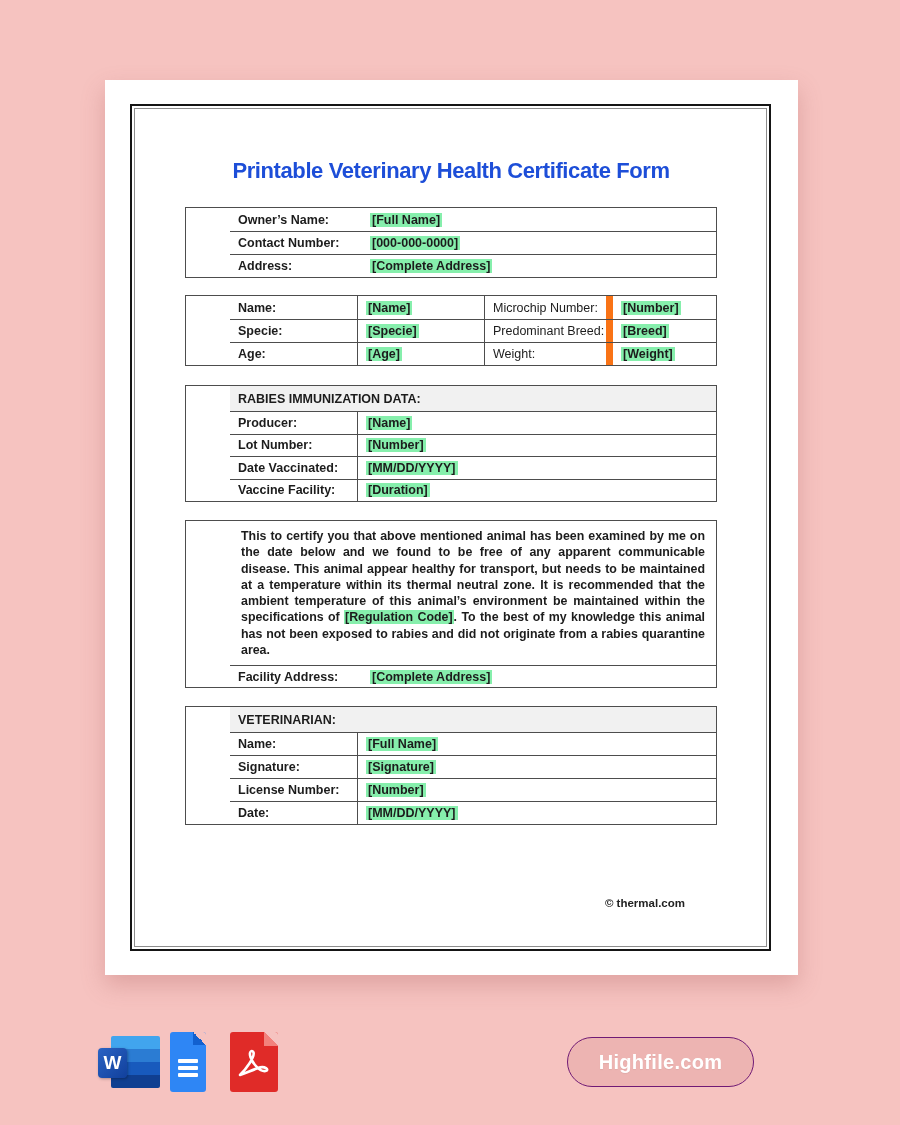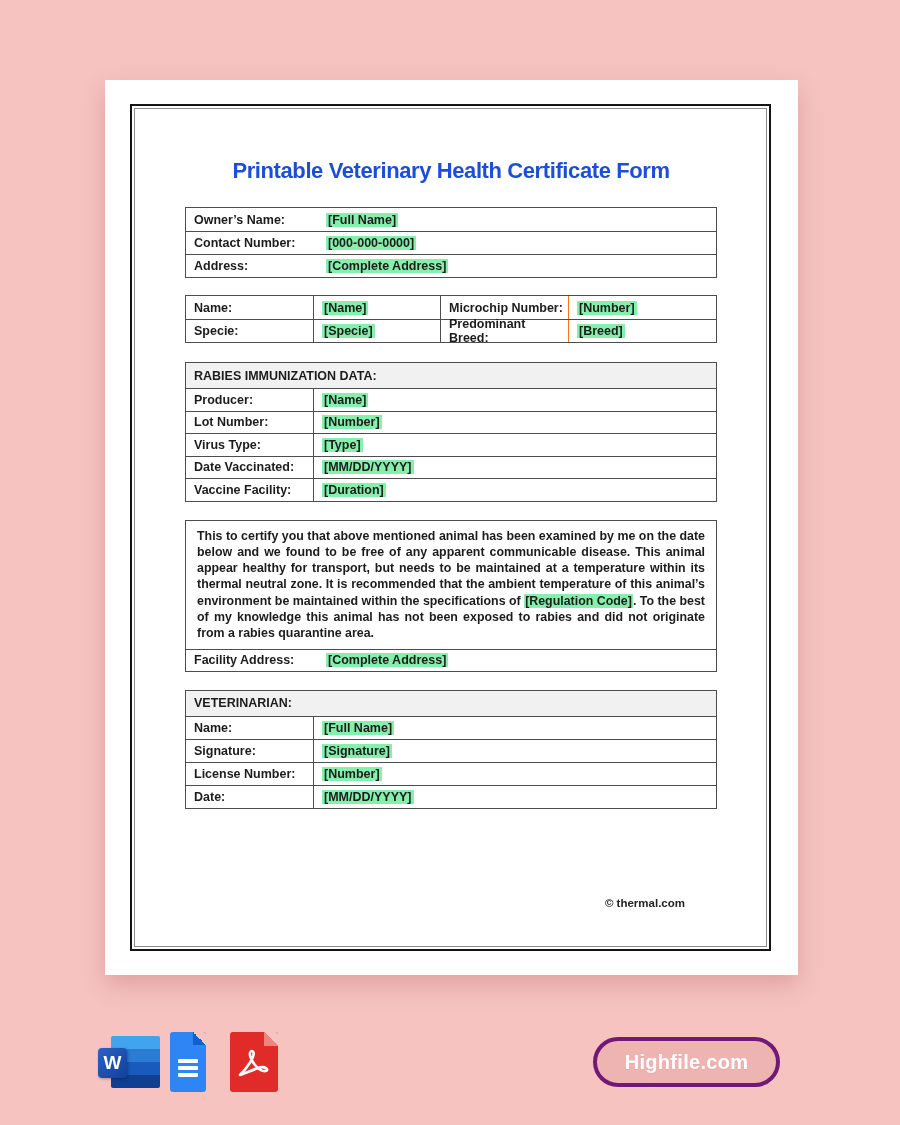--- a/index.html
+++ b/index.html
@@ -39,41 +39,42 @@
     letter-spacing:-0.4px;
     color:#1d4ed8;
     margin-bottom:23px;
     font-weight:bold;
   }
 
   .tbl {
     width:532px;
     border:1px solid #4d4d4d;
     font-size:12.5px;
+    padding-left:44px;
   }
   .tbl > div + div { border-top:1px solid #4d4d4d; }
   .row { display:flex; align-items:stretch; }
   .cell { display:flex; align-items:center; padding-left:8px; }
   .cell-label { font-weight:bold; }
   .cell-value { flex:1; font-weight:bold; }
   .no-div .cell-label { width:132px; }
   .with-div .cell-label { width:128px; border-right:1px solid #4d4d4d; }
   .row-h23 { height:23px; }
   .row-h225 { height:22.5px; }
   .row-h22 { height:22px; }
   .hdr {
     height:25px;
     background:#f1f1f1;
     font-weight:bold;
     display:flex; align-items:center;
     padding-left:8px;
   }
   .c1 { width:128px; border-right:1px solid #4d4d4d; font-weight:bold; }
   .c2 { width:127px; border-right:1px solid #4d4d4d; font-weight:bold; }
-  .c3 { width:128px; border-right:1px solid #f97316; font-weight:bold; }
+  .c3 { width:128px; border-right:7px solid #f97316; font-weight:normal; }
   .c4 { flex:1; font-weight:bold; }
   .hl { background:#86efac; padding:0 2px; white-space:nowrap; }
 
   .mb17 { margin-bottom:17px; }
   .mb19 { margin-bottom:19px; }
   .mb18 { margin-bottom:18px; }
 
   .para {
     padding:7px 11px 7px 11px;
     text-align:justify;
@@ -124,23 +125,23 @@
     background:#e02b28; border-radius:3px; cursor:pointer;
   }
   .pdf-fold {
     position:absolute; top:0; right:0; width:14px; height:14px;
     background:linear-gradient(to bottom left, #f6c3c0 50%, #f2827c 50%);
     border-top-right-radius:3px;
   }
   .pdf-glyph { position:absolute; left:6px; top:16px; }
 
   .brand-pill {
-    position:absolute; left:593px; top:1037px; width:187px; height:50px;
+    position:absolute; left:567px; top:1037px; width:187px; height:50px;
     background:#edb4b2;
-    border:4px solid #701a75;
+    border:1px solid #701a75;
     border-radius:25px;
     display:flex; align-items:center; justify-content:center;
     color:#fff; font-size:20px; font-weight:bold; letter-spacing:0.3px;
     cursor:pointer;
     text-shadow:0 1px 1px rgba(0,0,0,0.05);
   }
 </style>
 </head>
 <body>
 
@@ -186,40 +187,44 @@
           <div class="row row-h23">
             <div class="cell c1">Specie:</div>
             <div class="cell c2">
                 <span class="hl">[Specie]</span>
               </div>
             <div class="cell c3">Predominant Breed:</div>
             <div class="cell c4">
                 <span class="hl">[Breed]</span>
               </div>
           </div>
+          <div class="row row-h23">
+            <div class="cell c1">Age:</div>
+            <div class="cell c2">
+                <span class="hl">[Age]</span>
+              </div>
+            <div class="cell c3">Weight:</div>
+            <div class="cell c4">
+                <span class="hl">[Weight]</span>
+              </div>
+          </div>
         </div>
 
         <div class="tbl with-div mb18">
           <div class="hdr">RABIES IMMUNIZATION DATA:</div>
           <div class="row row-h225">
             <div class="cell cell-label">Producer:</div>
             <div class="cell cell-value">
                 <span class="hl">[Name]</span>
               </div>
           </div>
           <div class="row row-h225">
             <div class="cell cell-label">Lot Number:</div>
             <div class="cell cell-value">
                 <span class="hl">[Number]</span>
-              </div>
-          </div>
-          <div class="row row-h225">
-            <div class="cell cell-label">Virus Type:</div>
-            <div class="cell cell-value">
-                <span class="hl">[Type]</span>
               </div>
           </div>
           <div class="row row-h225">
             <div class="cell cell-label">Date Vaccinated:</div>
             <div class="cell cell-value">
                 <span class="hl">[MM/DD/YYYY]</span>
               </div>
           </div>
           <div class="row row-h225">
             <div class="cell cell-label">Vaccine Facility:</div>

